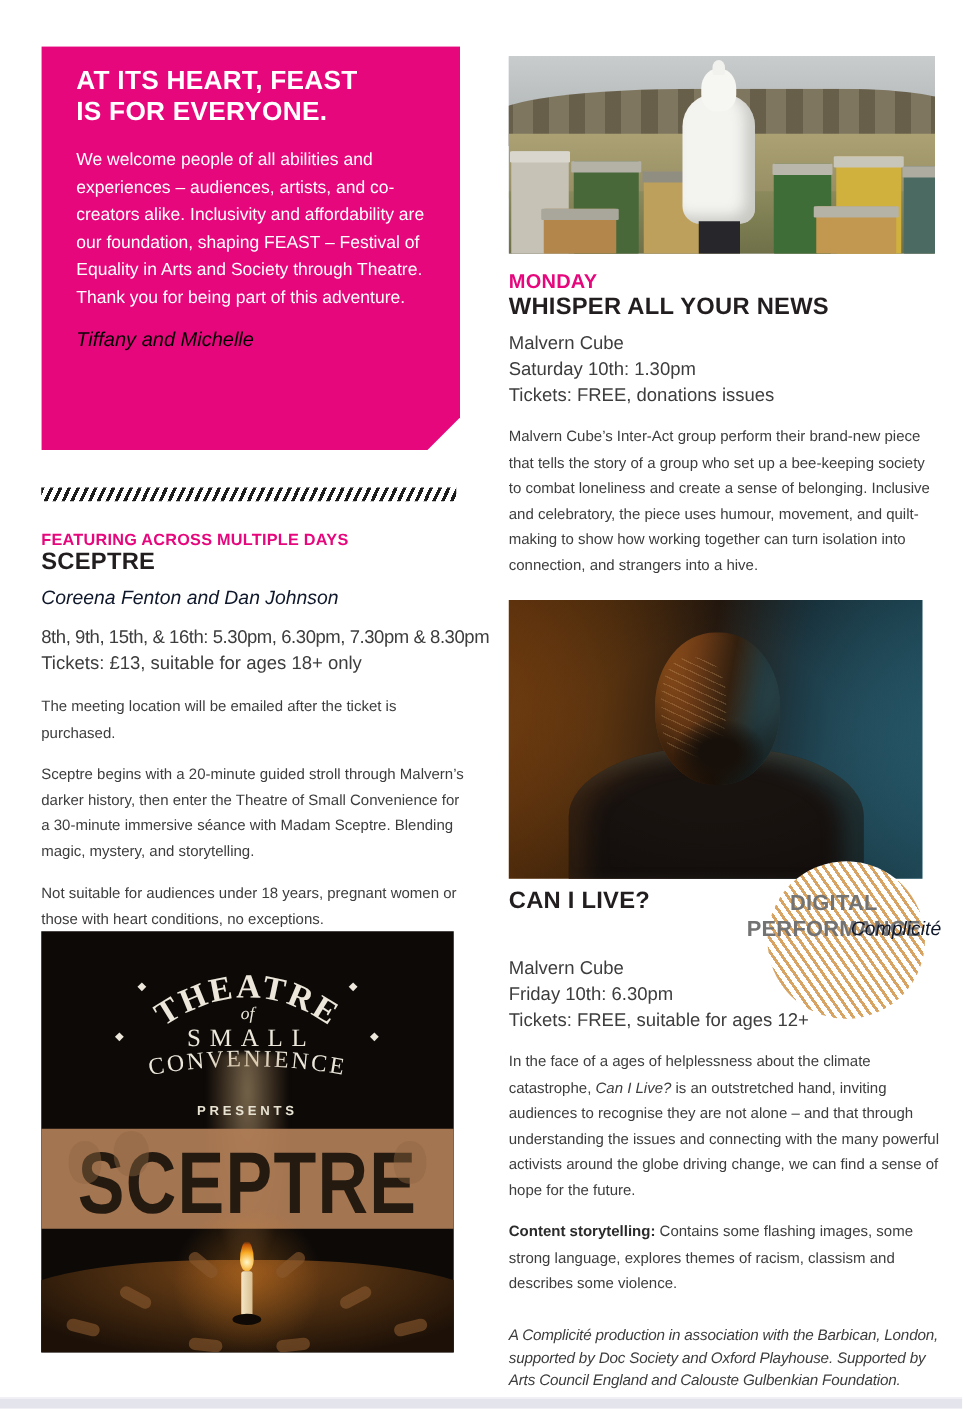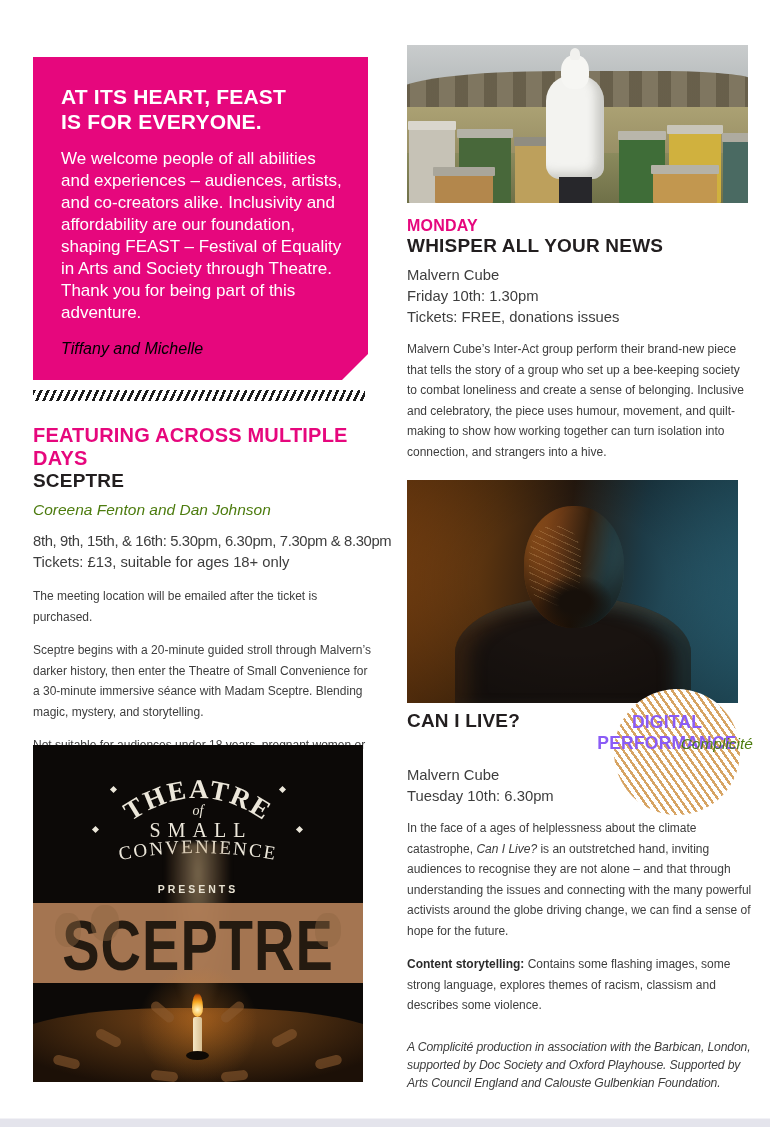--- a/index.html
+++ b/index.html
@@ -1,36 +1,36 @@
 <!DOCTYPE html>
 <html><head>
 <meta charset="utf-8">
 <style>
   html,body{margin:0;padding:0;background:#ffffff;}
   .page{position:relative;width:770px;height:1127px;background:#ffffff;overflow:hidden;
         font-family:"Liberation Sans",sans-serif;color:#3d3d3d;}
   .abs{position:absolute;}
 
   
-  .intro-box{left:33px;top:57px;width:335px;height:323px;background:#e6077d;color:#ffffff;
+  .intro-box{left:33px;top:37px;width:335px;height:323px;background:#e6077d;color:#ffffff;
              clip-path:polygon(0 0,100% 0,100% calc(100% - 26px),calc(100% - 26px) 100%,0 100%);
-             box-sizing:border-box;padding:28px 26px 0 28px;}
+             box-sizing:border-box;padding:16px 26px 0 28px;}
   .intro-box h1{margin:0;font-size:21px;line-height:1.17;font-weight:700;letter-spacing:.2px;}
   .intro-box h1 span{display:block;}
-  .intro-box p{margin:14px 0 16px 0;font-size:17px;line-height:22px;font-weight:500;}
+  .intro-box p{margin:14px 0 16px 0;font-size:14px;line-height:22px;font-weight:500;}
   .intro-sig{margin-top:14px;font-size:16px;font-style:italic;color:#000000;}
 
   
   .divider{left:33px;top:390px;width:332px;height:11px;
            background:repeating-linear-gradient(115deg,#1c1c1c 0 2.6px,#ffffff 2.6px 6.4px);}
 
   
-  .kicker{font-size:20px;font-weight:800;color:#e6077d;letter-spacing:.2px;}
+  .kicker{font-size:13px;font-weight:800;color:#e6077d;letter-spacing:.2px;}
   .ev-title{font-size:19px;font-weight:800;color:#221e1f;letter-spacing:.2px;}
-  .artists{font-style:italic;font-size:15.5px;color:#4d7c0f;}
+  .artists{font-style:italic;font-size:15.5px;color:#0f172a;}
   .meta{font-size:14.8px;line-height:21px;}
   .meta.nowrap{white-space:nowrap;letter-spacing:-0.35px;}
   .para{font-size:12px;line-height:20.5px;margin-top:13px;}
   .credits{font-size:12.2px;line-height:18px;font-style:italic;margin-top:22px;letter-spacing:-0.15px;}
   .left-col{left:33px;top:424px;width:341px;}
   .right-col-a{left:407px;top:217px;width:346px;}
   .right-col-b{left:407px;top:710px;width:346px;}
   .ital{font-style:italic;}
   .bold-lead{font-weight:700;color:#2b2b2b;}
 
@@ -85,21 +85,21 @@
             background:linear-gradient(100deg,#a55d1f 0%,#6b3a16 32%,#33200f 55%,#274248 78%,#3d6a76 100%);
             box-shadow:inset 0 -26px 22px rgba(10,6,3,.6);}
   .cil-beard{position:absolute;left:132px;top:96px;width:72px;height:52px;border-radius:42%;
              background:radial-gradient(ellipse,#17100a 30%,rgba(23,16,10,0) 75%);}
   .cil-lines{position:absolute;left:122px;top:46px;width:52px;height:80px;opacity:.25;border-radius:40%;
              background:repeating-linear-gradient(25deg,rgba(240,200,140,.8) 0 1px,transparent 1px 6px);}
 
   
   .badge-circle{left:614px;top:689px;width:126px;height:126px;border-radius:50%;
                 background:repeating-linear-gradient(55deg,#d7a463 0 2.4px,#ffffff 2.4px 6.2px);}
-  .badge-text{left:572px;top:712px;width:190px;text-align:center;color:#8b5cf6;
+  .badge-text{left:572px;top:712px;width:190px;text-align:center;color:#737373;
               font-size:17.5px;line-height:1.2;font-weight:800;letter-spacing:.2px;}
 
   
   .footer-bar{left:0;top:1118px;width:770px;height:9px;background:#e4e4ec;border-top:1px solid #f2f2f6;}
 </style>
 </head>
 <body>
 
 <div class="page">
 
@@ -203,21 +203,21 @@
     <div class="bk-suit"></div>
     <div class="bk-hood"></div>
     <div class="bk-tip"></div>
     <div class="bk-legs"></div>
   </div>
 
   <div class="abs right-col-a">
     <div class="kicker" style="font-size:16px;">MONDAY</div>
     <div class="ev-title">WHISPER ALL YOUR NEWS</div>
     <div class="meta" style="margin-top:8px;">Malvern Cube</div>
-    <div class="meta">Friday 10th: 1.30pm</div>
+    <div class="meta">Saturday 10th: 1.30pm</div>
     <div class="meta">Tickets: FREE, donations issues</div>
     <div class="para" style="margin-top:11px;">Malvern Cube’s Inter-Act group perform their brand-new piece that tells the story of a group who set up a bee-keeping society to combat loneliness and create a sense of belonging. Inclusive and celebratory, the piece uses humour, movement, and quilt-making to show how working together can turn isolation into connection, and strangers into a hive.</div>
   </div>
 
   <div class="abs photo-cil">
     <div class="cil-hoodie"></div>
     <div class="cil-head"></div>
     <div class="cil-lines"></div>
     <div class="cil-beard"></div>
     <div class="cil-vignette"></div>
@@ -226,21 +226,22 @@
   <div class="abs badge-circle"></div>
   <div class="abs badge-text">
     <div>DIGITAL</div>
     <div>PERFORMANCE</div>
   </div>
 
   <div class="abs right-col-b">
     <div class="ev-title">CAN I LIVE?</div>
     <div class="artists" style="margin-top:3px;text-align:right;">Complicité</div>
     <div class="meta" style="margin-top:12px;">Malvern Cube</div>
-    <div class="meta">Tuesday 10th: 6.30pm</div>
+    <div class="meta">Friday 10th: 6.30pm</div>
+    <div class="meta">Tickets: FREE, suitable for ages 12+</div>
     <div class="para" style="margin-top:11px;">
       <span>In the face of a ages of helplessness about the climate catastrophe, </span><span class="ital">Can I Live?</span><span> is an outstretched hand, inviting audiences to recognise they are not alone – and that through understanding the issues and connecting with the many powerful activists around the globe driving change, we can find a sense of hope for the future.</span>
     </div>
     <div class="para">
       <span class="bold-lead">Content storytelling:</span><span> Contains some flashing images, some strong language, explores themes of racism, classism and describes some violence.</span>
     </div>
     <div class="credits">A Complicité production in association with the Barbican, London, supported by Doc Society and Oxford Playhouse. Supported by Arts Council England and Calouste Gulbenkian Foundation.</div>
   </div>
 
   <div class="abs footer-bar"></div>

